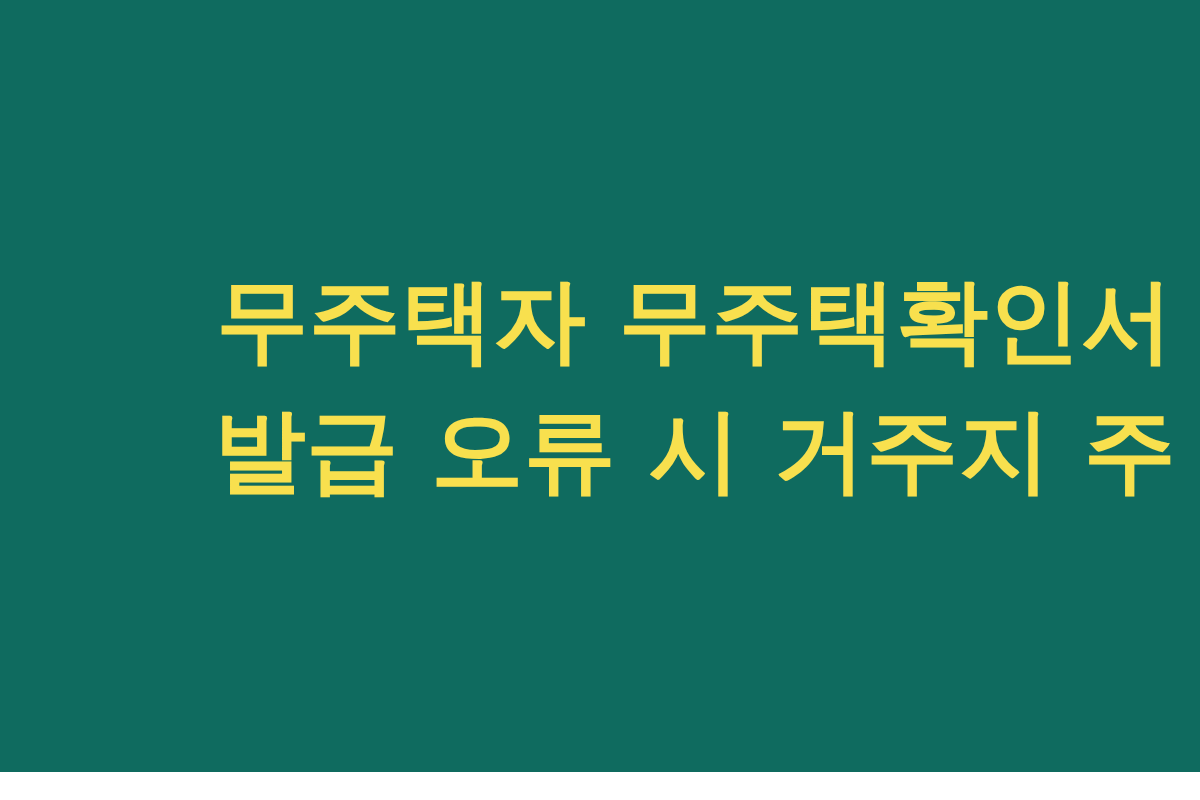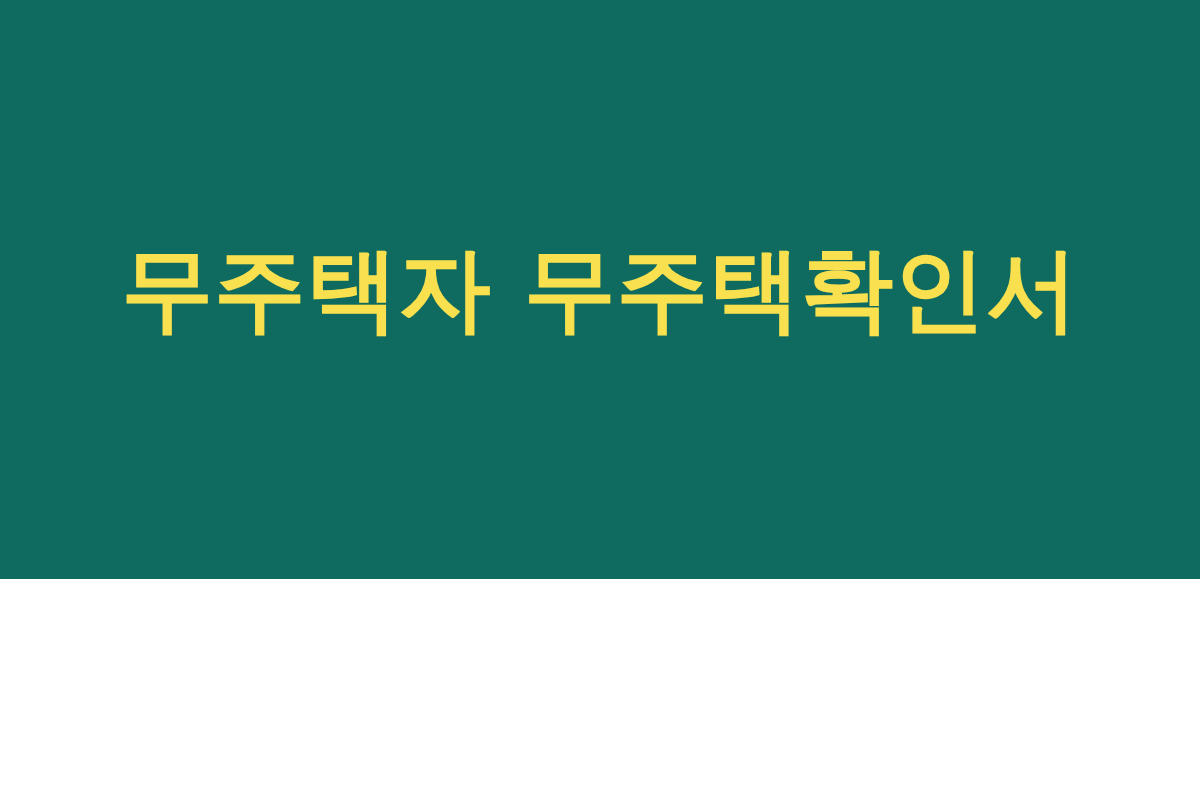--- a/index.html
+++ b/index.html
@@ -12,25 +12,25 @@
     width: 1200px;
     height: 800px;
     overflow: hidden;
     font-family: "DejaVu Sans", "Liberation Sans", sans-serif;
   }
 
   
   .banner {
     position: relative;
     width: 1200px;
-    height: 579px;
+    height: 772px;
     background-color: #0f6b5f;
     display: flex;
     align-items: center;
-    justify-content: center;
+    justify-content: flex-end;
     box-sizing: border-box;
     overflow: hidden;
   }
 
   
   .headline {
     width: 1010px;
     margin: 0;
     padding: 0;
     text-align: center;
@@ -51,15 +51,16 @@
     white-space: pre;
   }
 </style>
 </head>
 <body>
 
 <div class="banner" style="background-color: rgb(15, 107, 95);">
 
   <h1 class="headline" style="color: rgb(248, 224, 78);">
     <span class="line">무주택자 무주택확인서</span>
+    <span class="line">발급 오류 시 거주지 주</span>
   </h1>
 
 </div>
 
 </body></html>

